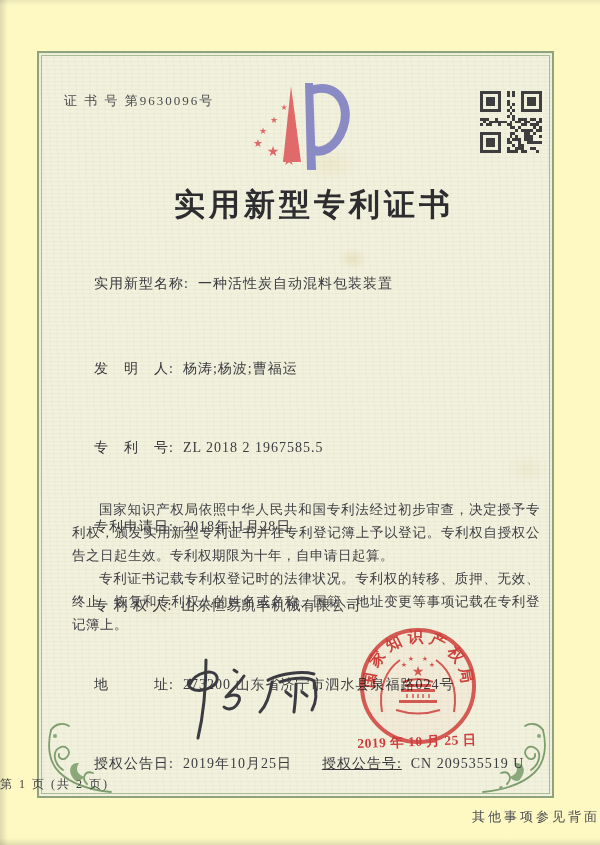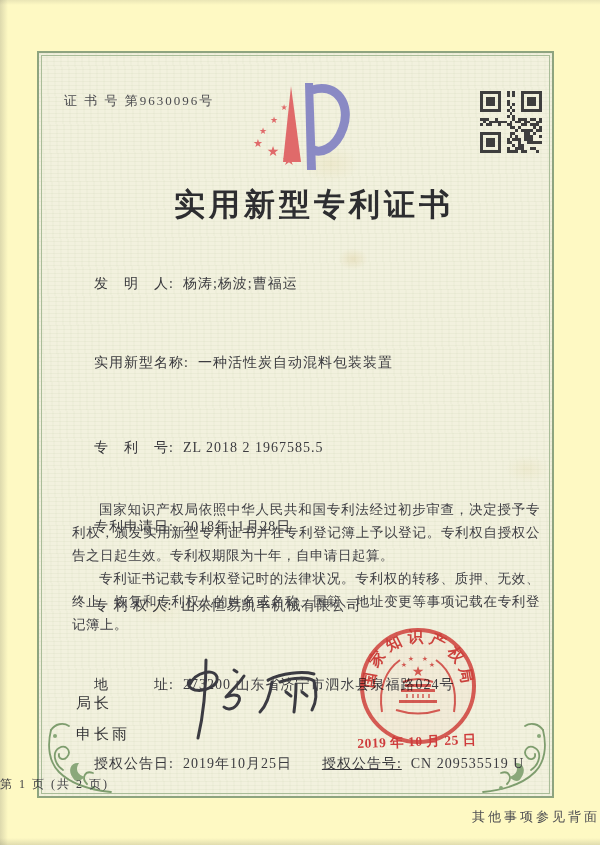--- a/index.html
+++ b/index.html
@@ -210,25 +210,25 @@
         <rect x="12" y="20" width="1" height="1"></rect>
         <rect x="14" y="20" width="1" height="1"></rect>
         <rect x="15" y="20" width="1" height="1"></rect>
         <rect x="19" y="20" width="1" height="1"></rect>
       </g>
   </svg>
 
   <div class="title">实用新型专利证书</div>
 
   <div class="fields">
-    <div class="frow">
-      <span class="flabel">发　明　人:</span><span class="fval">杨涛;杨波;曹福运</span>
-    </div>
     <div class="frow first">
       <span class="flabel">实用新型名称:</span><span class="fval">一种活性炭自动混料包装装置</span>
+    </div>
+    <div class="frow">
+      <span class="flabel">发　明　人:</span><span class="fval">杨涛;杨波;曹福运</span>
     </div>
     <div class="frow">
       <span class="flabel">专　利　号:</span><span class="fval">ZL 2018 2 1967585.5</span>
     </div>
     <div class="frow">
       <span class="flabel">专利申请日:</span><span class="fval">2018年11月28日</span>
     </div>
     <div class="frow">
       <span class="flabel">专 利 权 人:</span><span class="fval">山东恒易凯丰机械有限公司</span>
     </div>
@@ -238,24 +238,20 @@
     <div class="frow">
       <span class="flabel">授权公告日:</span><span class="fval">2019年10月25日</span><span class="flabel grant-no">授权公告号:</span><span class="fval">CN 209535519 U</span>
     </div>
   </div>
 
   <div class="paras">
     <p>国家知识产权局依照中华人民共和国专利法经过初步审查，决定授予专利权，颁发实用新型专利证书并在专利登记簿上予以登记。专利权自授权公告之日起生效。专利权期限为十年，自申请日起算。</p>
     <p>专利证书记载专利权登记时的法律状况。专利权的转移、质押、无效、终止、恢复和专利权人的姓名或名称、国籍、地址变更等事项记载在专利登记簿上。</p>
   </div>
 
-  <div class="signer">
-    <div>局长</div>
-    <div>申长雨</div>
-  </div>
 
   <svg class="signature" viewBox="0 0 190 100">
     <g fill="none" stroke="#3b3b42" stroke-width="3" stroke-linecap="round" stroke-linejoin="round">
       <path d="M34,34 C40,22 58,18 61,27 C63,35 50,42 39,40 C32,38 31,33 34,30"></path>
       <path d="M50,10 C50,34 49,58 42,88"></path>
       <path d="M78,20 l3,2"></path>
       <path d="M88,26 C82,35 74,42 70,47 C79,43 87,45 82,53 C78,60 71,60 68,57"></path>
       <path d="M112,30 C126,23 146,21 158,24"></path>
       <path d="M116,32 C114,45 110,56 104,62"></path>
       <path d="M124,32 C138,27 152,27 158,31 C161,42 160,53 156,60"></path>

